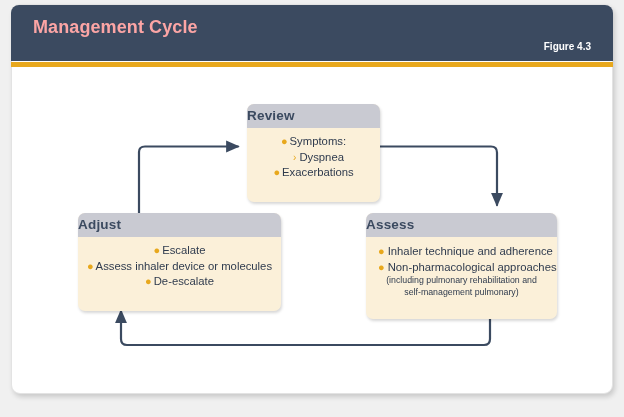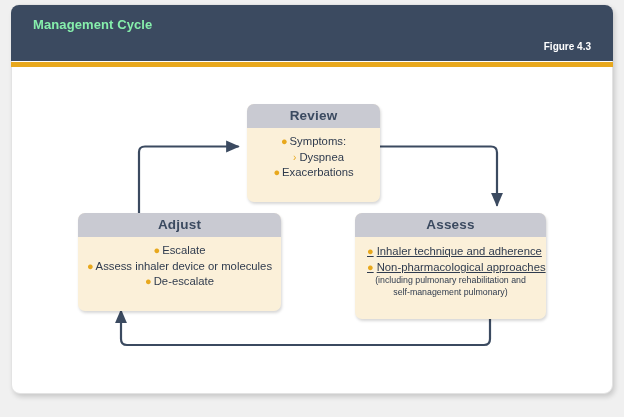--- a/index.html
+++ b/index.html
@@ -45,22 +45,22 @@
     height: 56px;
     background: #3b4a60;
     box-sizing: border-box;
     border-top-left-radius: 8px;
     border-top-right-radius: 8px;
   }
   .header-title {
     position: absolute;
     left: 22px;
     top: 12px;
-    color: #86efac;
-    font-size: 13px;
+    color: #fca5a5;
+    font-size: 18px;
     font-weight: bold;
     letter-spacing: 0.1px;
     white-space: nowrap;
   }
   .header-figure {
     position: absolute;
     right: 22px;
     top: 36px;
     color: #ffffff;
     font-size: 10px;
@@ -96,21 +96,21 @@
     background: #fbf0d9;
     box-shadow: 1px 2px 3px rgba(0,0,0,0.16);
     overflow: hidden;
     box-sizing: border-box;
   }
   .box-title {
     background: #c9cad2;
     color: #3b4a60;
     font-size: 13.5px;
     font-weight: bold;
-    text-align: center;
+    text-align: left;
     padding: 4px 0 5px 0;
     letter-spacing: 0.2px;
   }
   .box-body {
     padding: 6px 6px 21px 6px;
   }
 
   .item {
     display: block;
     color: #2f3b4e;
@@ -134,40 +134,39 @@
     margin-right: 3px;
   }
   .item-left {
     display: block;
     color: #2f3b4e;
     font-size: 11.3px;
     line-height: 16px;
     text-align: left;
     white-space: nowrap;
     padding-left: 6px;
-    text-decoration: underline;
   }
   .item-left .bullet {
     color: #e8a81d;
     font-size: 11px;
     margin-right: 3px;
   }
   .note {
     display: block;
     color: #2f3b4e;
     font-size: 8.8px;
     line-height: 11.5px;
     text-align: center;
     white-space: nowrap;
   }
 
   
   #box-review  { left: 247px; top: 104px; width: 133px; }
   #box-adjust  { left: 50px;  top: 213px; width: 203px; margin-left: 28px; }
-  #box-assess  { left: 355px; top: 213px; width: 191px; }
+  #box-assess  { left: 366px; top: 213px; width: 191px; }
 </style>
 </head>
 <body>
 
 <div class="page">
 
   <div class="card"></div>
 
   <div class="header">
     <div class="header-title">Management Cycle</div>

